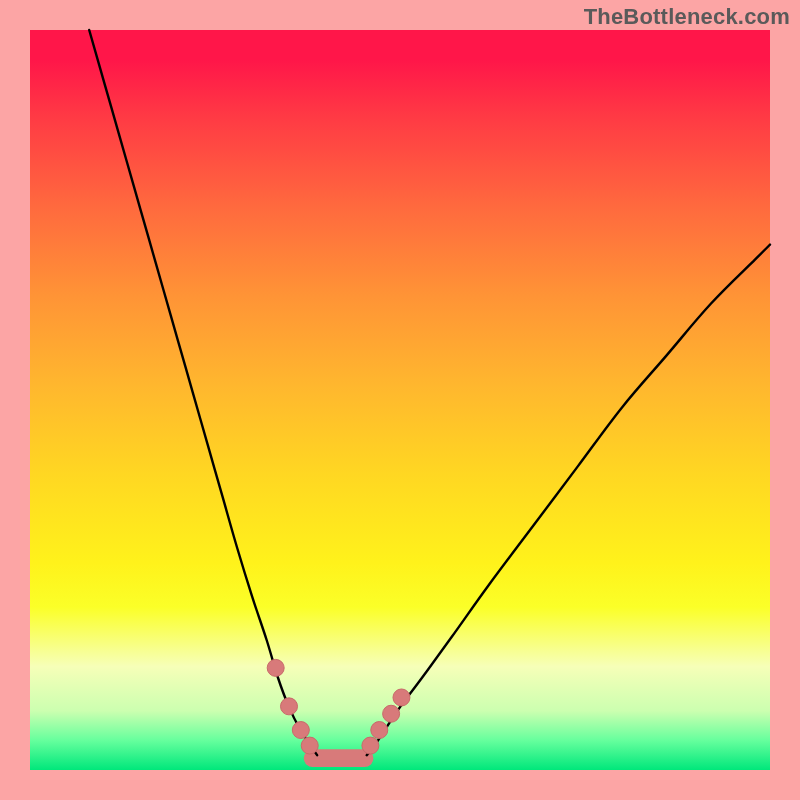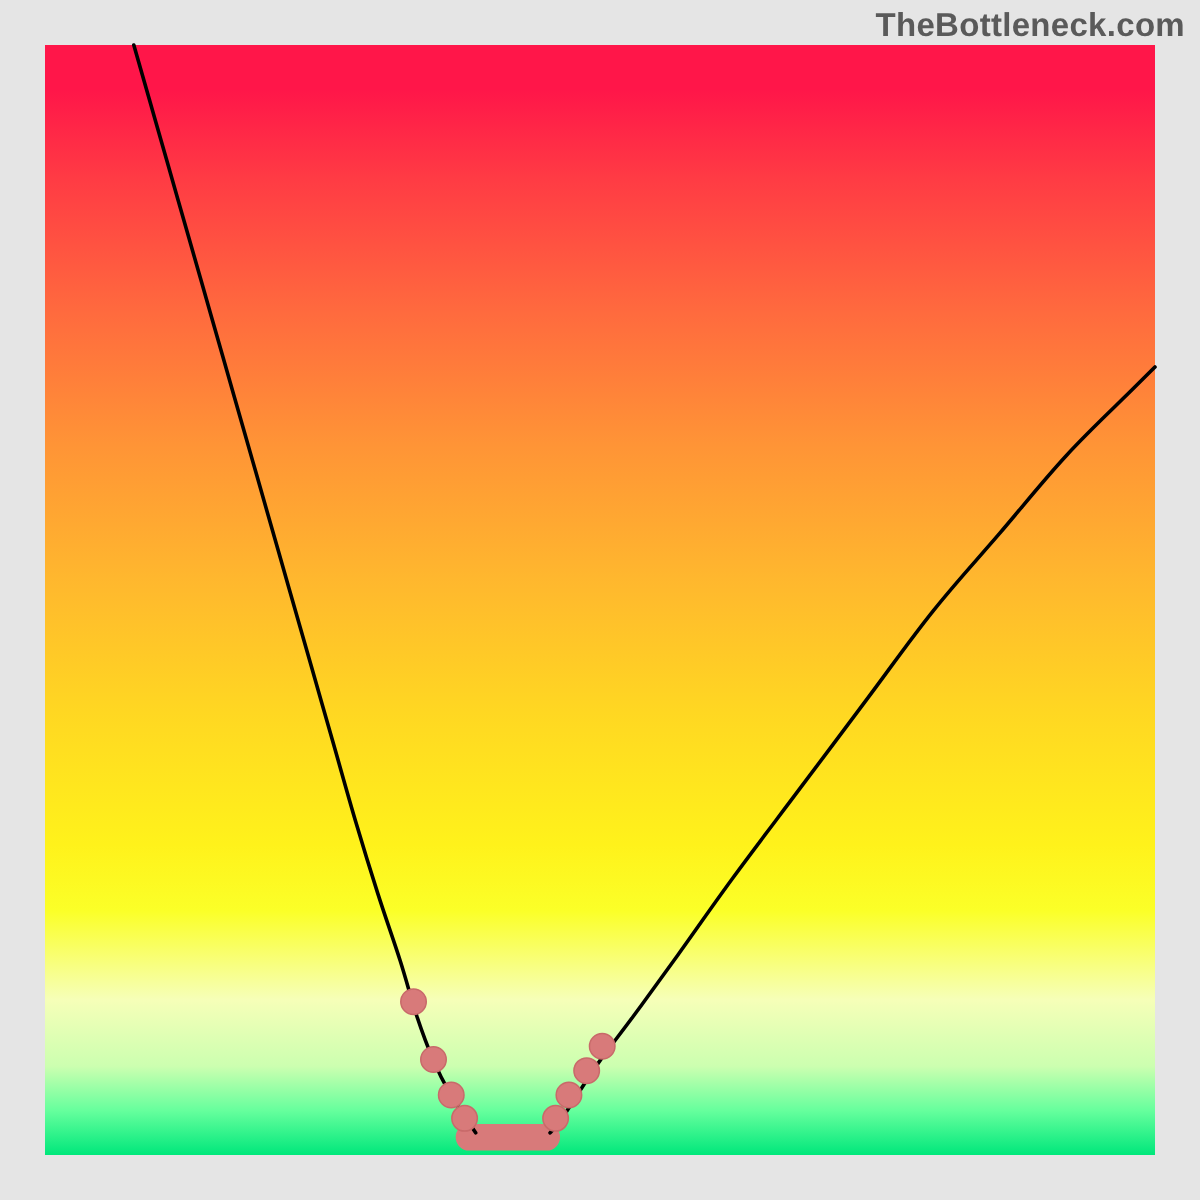--- a/index.html
+++ b/index.html
@@ -10,21 +10,21 @@
     overflow: hidden;
     background: #000;
     font-family: Arial, Helvetica, sans-serif;
   }
   .frame {
     position: absolute;
     left: 0;
     top: 0;
     width: 800px;
     height: 800px;
-    background: #e5e5e5;
+    background: #fca5a5;
   }
   .plot {
     position: absolute;
     left: 30px;
     top: 30px;
     width: 740px;
     height: 740px;
     
     background: linear-gradient(
       to bottom,

